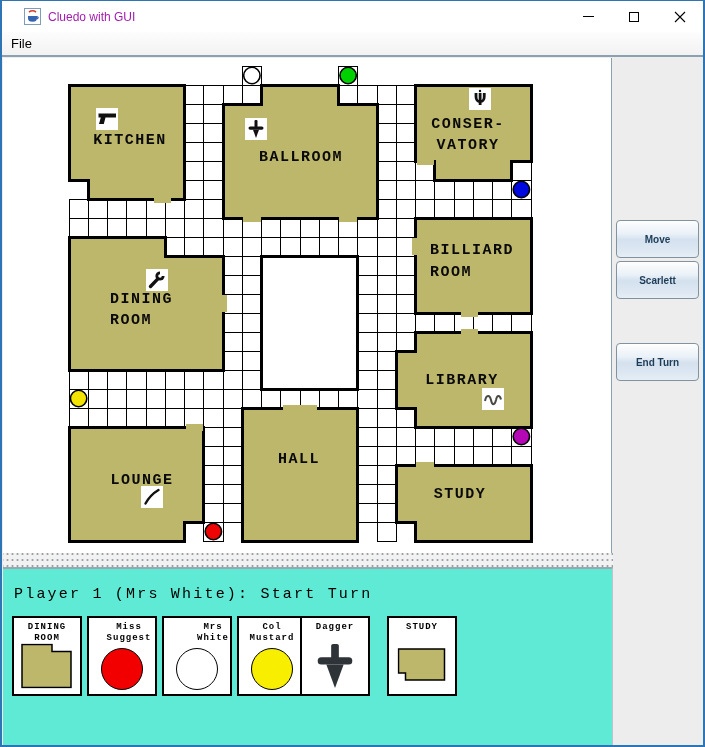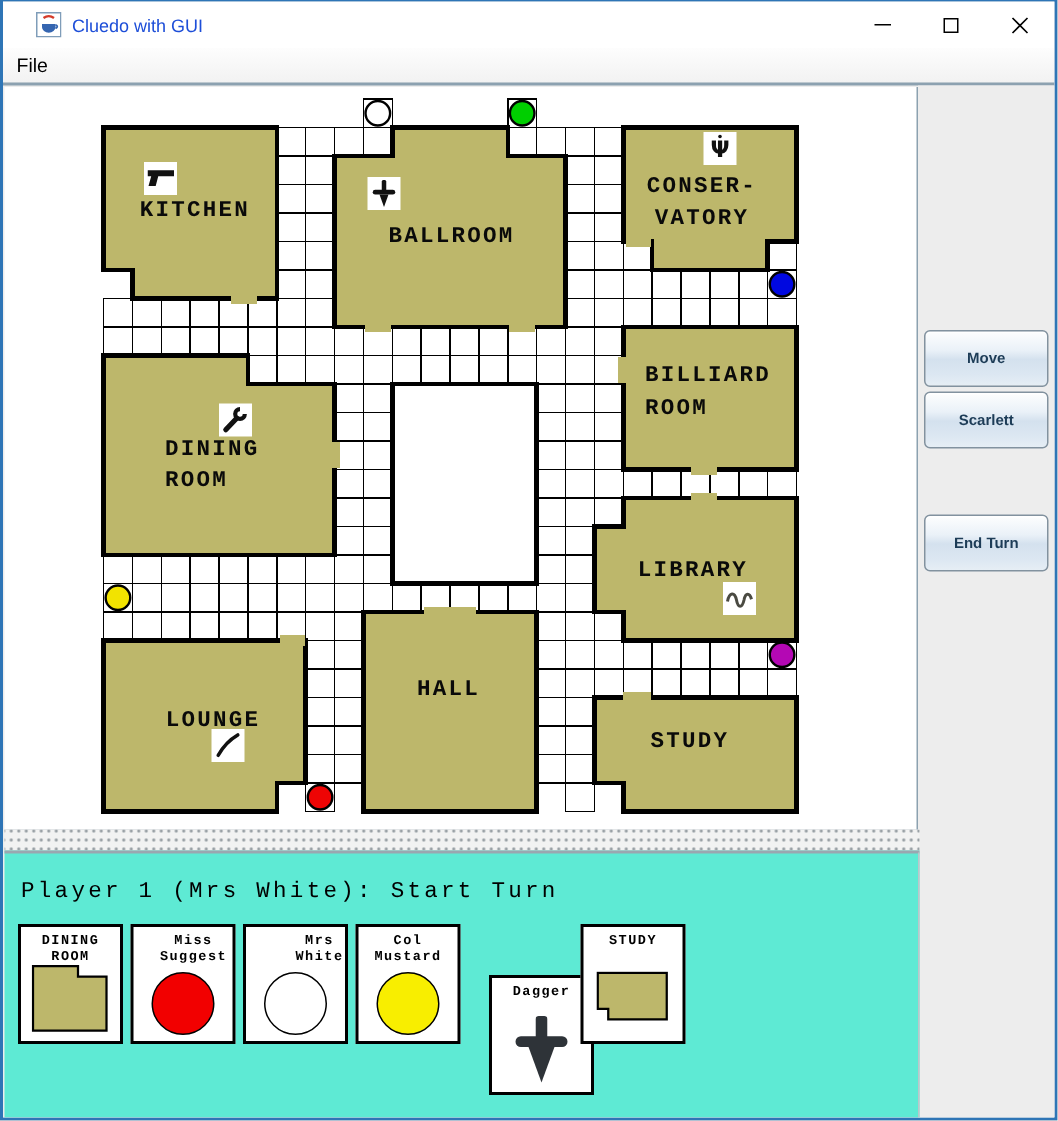--- a/index.html
+++ b/index.html
@@ -1,21 +1,21 @@
 <!DOCTYPE html>
 <html><head>
 <meta charset="utf-8">
 <style>
   html,body{margin:0;padding:0;background:#c8c8c8;font-family:"Liberation Sans",sans-serif;}
   .window{position:relative;width:705px;height:747px;box-sizing:border-box;
           border:2px solid #2e75b6;border-top-width:1px;background:#ededed;overflow:hidden;}
   
   .titlebar{position:absolute;left:0;top:0;right:0;height:31px;background:#ffffff;}
   .app-icon{position:absolute;left:22px;top:7px;width:17px;height:17px;}
-  .title-text{position:absolute;left:46px;top:9px;font-size:12px;color:#1d4ed8;white-space:nowrap;}
+  .title-text{position:absolute;left:46px;top:9px;font-size:12px;color:#a21caf;white-space:nowrap;}
   .win-btns{position:absolute;right:0;top:0;height:31px;display:flex;}
   .win-btn{width:46px;height:31px;display:flex;align-items:center;justify-content:center;}
   .glyph-min{width:11px;height:1px;background:#000;}
   .glyph-max{width:10px;height:10px;border:1px solid #000;box-sizing:border-box;}
   
   .menubar{position:absolute;left:0;top:31px;right:0;height:23px;background:linear-gradient(#fdfdfd,#f2f2f2);}
   .menu-item{display:inline-block;padding:4px 9px 0 9px;font-size:13px;color:#000;}
   
   .workspace{position:absolute;left:0;top:54px;right:0;bottom:0;box-sizing:border-box;
              border-top:2px solid #8ca1b0;background:#ededed;}
@@ -392,21 +392,21 @@
           </div>
           <div class="card" style="left: 234px;">
             <div class="card-title">
               <div>Col</div>
               <div>Mustard</div>
             </div>
             <div class="card-fig" style="top: 51px;">
               <div class="card-circle" style="background: rgb(248, 238, 0);"></div>
             </div>
           </div>
-          <div class="card" style="left: 323px; margin-top: 34px;">
+          <div class="card" style="left: 297px;">
             <div class="card-title">
               <div>Dagger</div>
             </div>
             <div class="card-fig" style="top: 50px;"><svg width="48" height="50" viewBox="0 0 48 52">
                 <rect x="20" y="3" width="8" height="16" rx="2" fill="#2e3338"></rect>
                 <rect x="6" y="17" width="36" height="7.5" rx="3.7" fill="#2e3338"></rect>
                 <polygon points="15,24.5 33,24.5 24,49" fill="#2e3338"></polygon>
               </svg></div>
           </div>
           <div class="card" style="left: 384px;">

